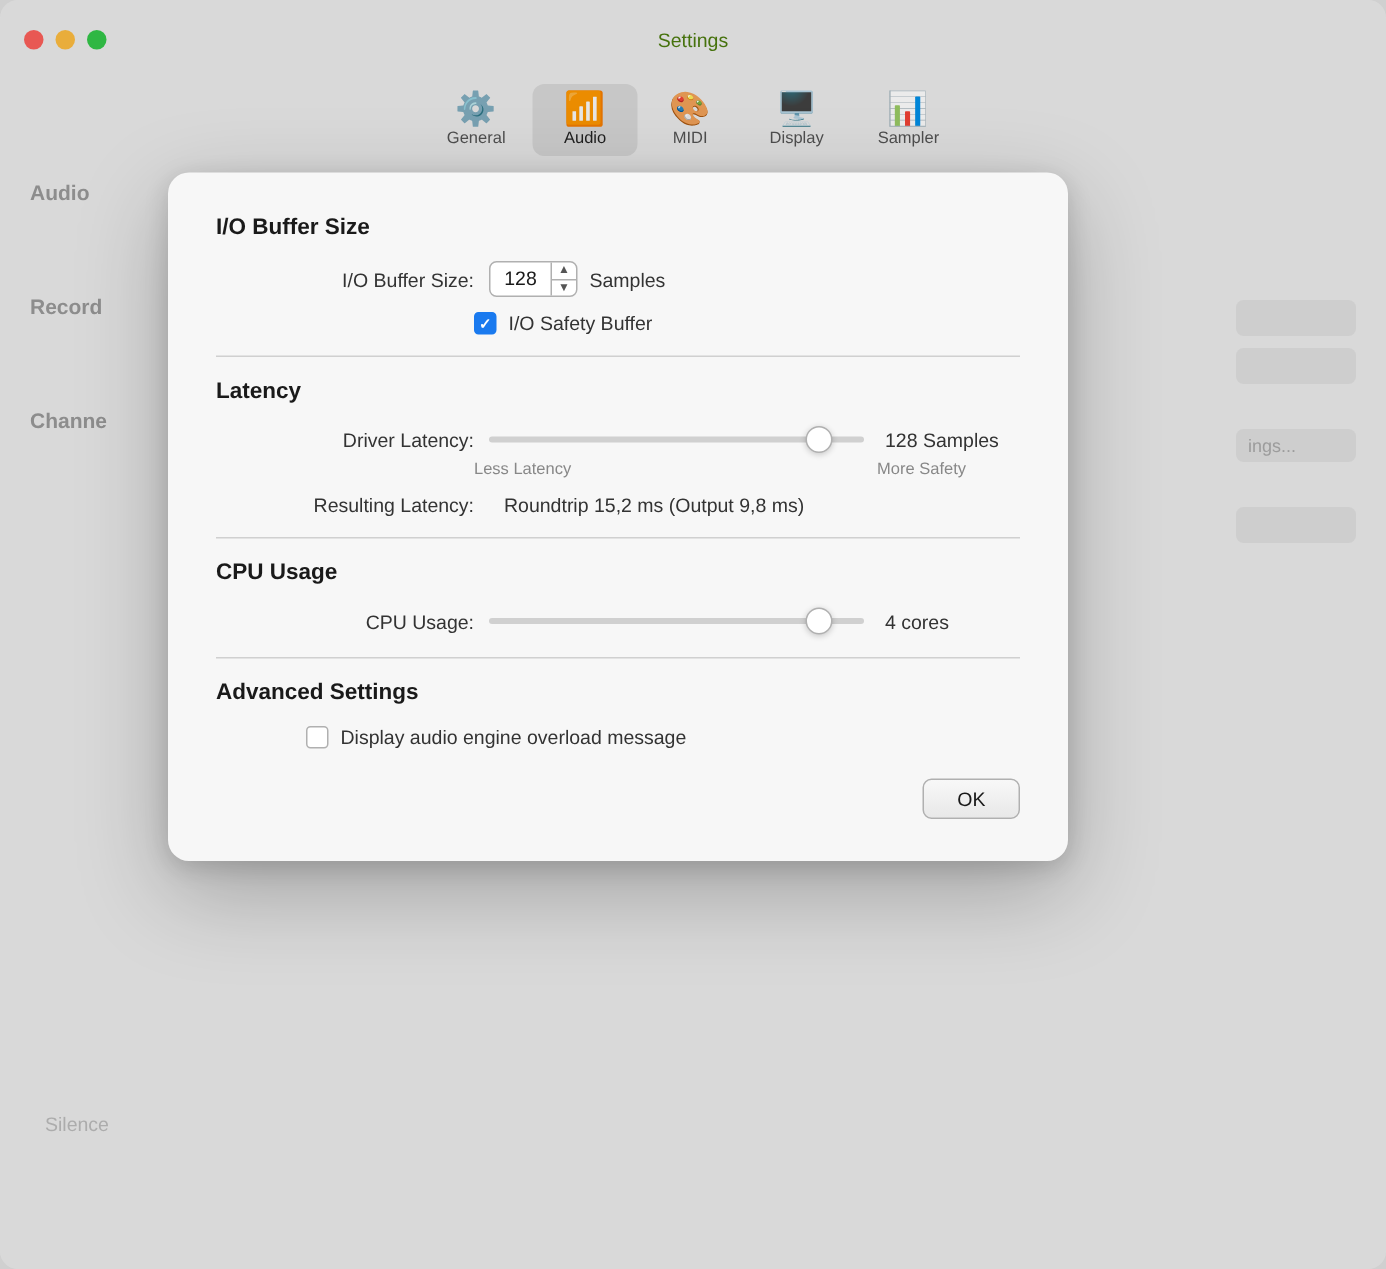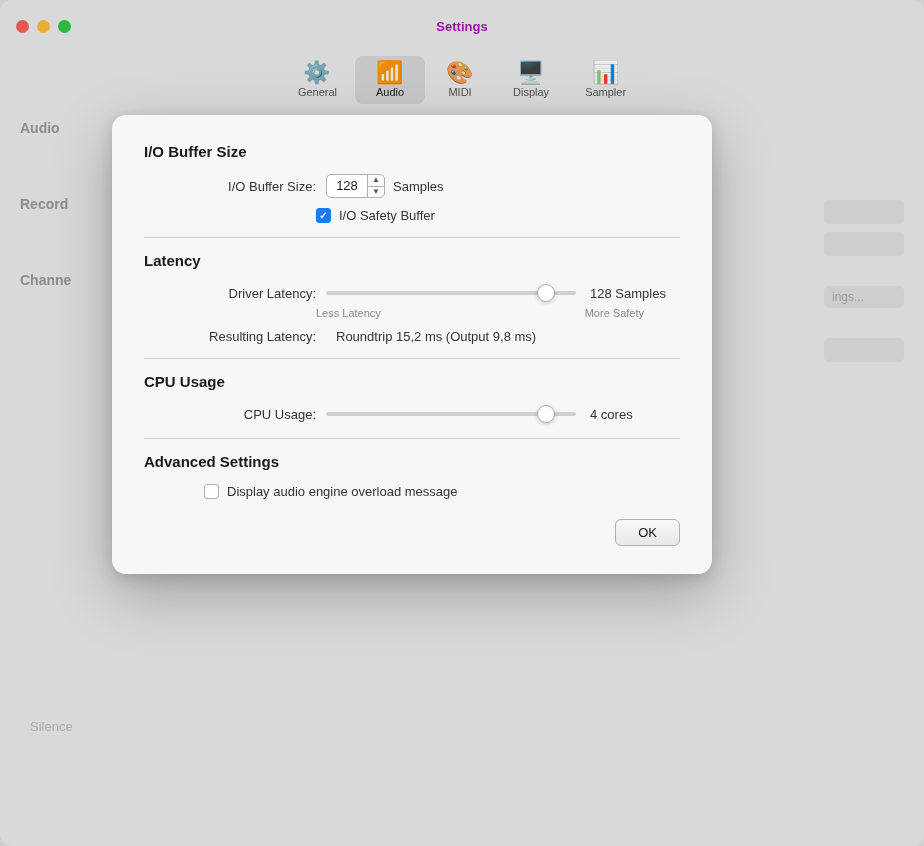--- a/index.html
+++ b/index.html
@@ -44,22 +44,22 @@
       width: 13px;
       height: 13px;
       border-radius: 50%;
     }
     .tl-close { background: #fc605b; }
     .tl-minimize { background: #fdbc40; }
     .tl-maximize { background: #34c749; }
 
     .window-title {
       font-size: 13px;
-      font-weight: 700;
-      color: #a21caf;
+      font-weight: 400;
+      color: #4d7c0f;
     }
 
     
     .toolbar {
       display: flex;
       justify-content: center;
       gap: 0;
       padding: 4px 0 8px 0;
     }
 
@@ -378,21 +378,21 @@
       background: #e0e0e0;
       border-radius: 5px;
       padding: 4px 8px;
       margin-top: 30px;
     }
 
     
     .bg-silence {
       position: absolute;
       left: 30px;
-      bottom: 112px;
+      bottom: 89px;
       font-size: 13px;
       color: #bbb;
     }
   </style>
 </head>
 <body>
 
 <div class="bg-window">
 
   <div class="title-bar">

